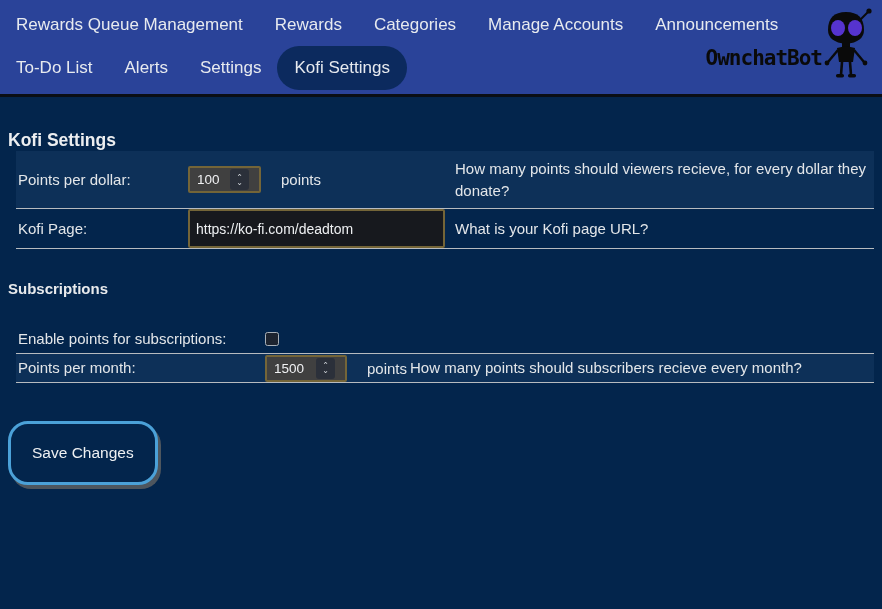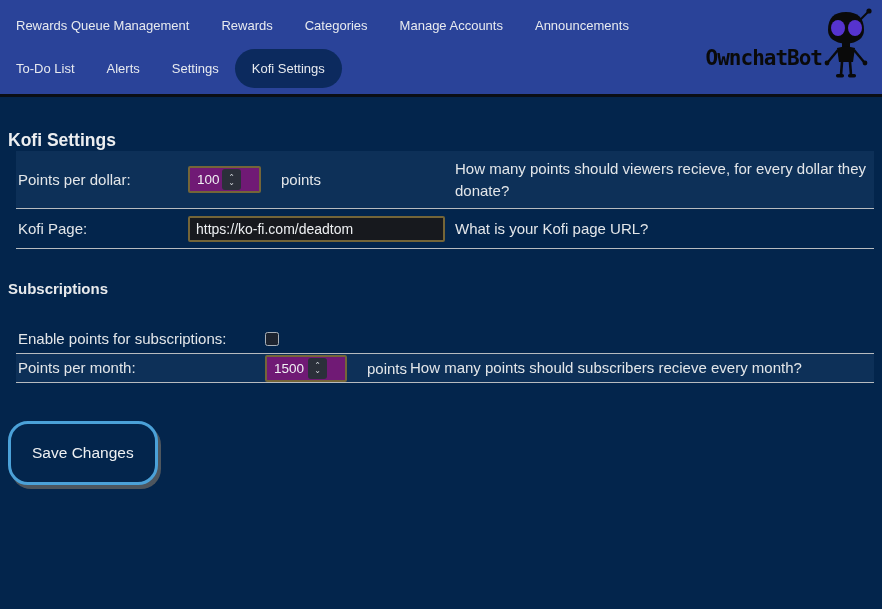--- a/index.html
+++ b/index.html
@@ -17,21 +17,21 @@
     height: 97px;
     background: #2a4399;
     border-bottom: 3px solid #0a0e14;
     padding-top: 6px;
   }
   .nav-row { display: flex; align-items: center; list-style: none; }
   .nav-row.row1 { height: 38px; }
   .nav-row.row2 { height: 46px; margin-top: 1px; }
   .nav-tab {
     padding: 10px 16px;
-    font-size: 13px;
+    font-size: 17px;
     color: #e7eaef;
     white-space: nowrap;
     cursor: pointer;
     border-radius: 22px;
   }
   .nav-tab.active {
     background: #0c2a5e;
     padding: 12px 17px;
   }
   .logo {
@@ -106,24 +106,24 @@
     border-right: 2px solid #fff;
     border-bottom: 2px solid #fff;
     transform: rotate(43deg);
   }
 
   
   .num-input {
     display: inline-flex;
     align-items: center;
     height: 27px;
-    background: #701a75;
+    background: #404040;
     border: 2px solid #746538;
     border-radius: 2px;
-    padding: 0 18px 0 7px;
+    padding: 0 10px 0 7px;
     color: #f0f1f3;
     font-size: 13.5px;
     cursor: text;
   }
   .num-input .num-value { flex: 1; }
   .num-input.w-sm { width: 73px; }
   .num-input.w-md { width: 82px; }
   .spinner {
     display: inline-flex;
     flex-direction: column;
@@ -136,21 +136,21 @@
     font-size: 8px;
     line-height: 5px;
     cursor: pointer;
     user-select: none;
   }
   .suffix { margin-left: 20px; }
 
   
   .text-input {
     width: 257px;
-    height: 26px;
+    height: 39px;
     background: #17191e;
     border: 2px solid #746538;
     border-radius: 2px;
     color: #eef0f2;
     font-size: 14px;
     font-family: "Liberation Sans", sans-serif;
     padding: 0 6px;
     outline: none;
   }
 

